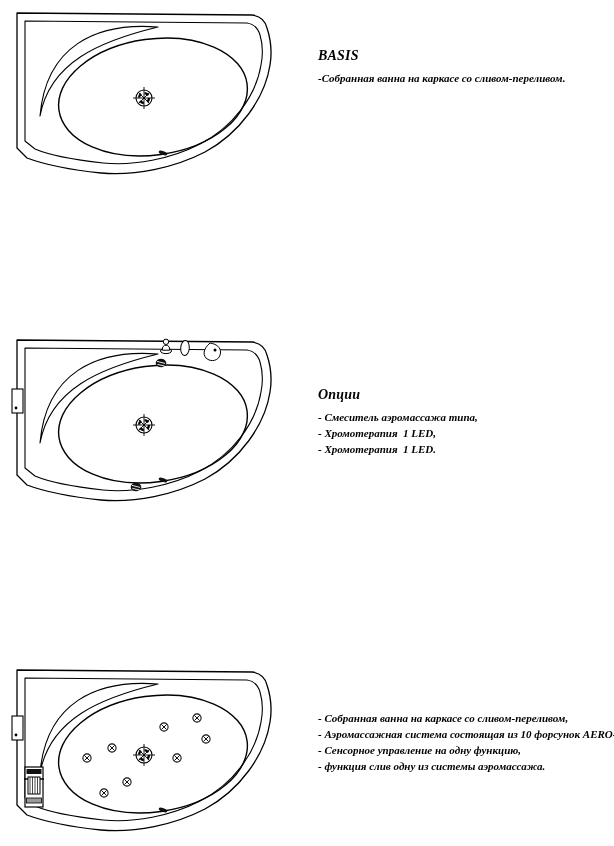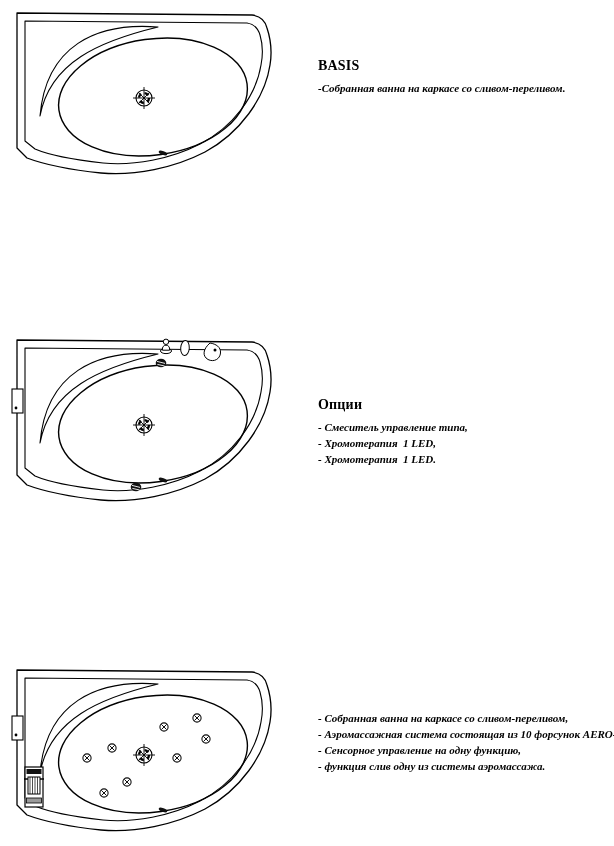--- a/index.html
+++ b/index.html
@@ -3,22 +3,22 @@
 <meta charset="utf-8">
 <style>
   html,body{margin:0;padding:0;}
   body{
     width:614px;height:846px;position:relative;background:#ffffff;
     font-family:"Liberation Serif",serif;color:#000;overflow:hidden;
   }
   .tub-svg{position:absolute;}
   .text-block{position:absolute;left:318px;width:290px;}
   .section-heading{
-    font-weight:bold;font-size:14px;line-height:16px;
-    letter-spacing:0.2px;margin:16px 0 6px 0;
+    font-style:italic;font-weight:bold;font-size:14px;line-height:16px;
+    letter-spacing:0.2px;margin:6px 0 6px 0;
   }
   .feature-line{
     font-style:italic;font-size:11px;line-height:16px;white-space:pre;font-weight:bold;
   }
 </style>
 </head>
 <body>
 
 <svg class="tub-svg" style="left:10px;top:8px" width="268" height="174" viewBox="0 0 268 174">
   <defs>
@@ -114,21 +114,21 @@
   </g>
 </svg>
 
 <div class="text-block" style="top:42px">
   <div class="section-heading">BASIS</div>
   <div class="feature-line">-Собранная ванна на каркасе со сливом-переливом.</div>
 </div>
 
 <div class="text-block" style="top:381px">
   <div class="section-heading">Опции</div>
-  <div class="feature-line">- Смеситель управление типа,</div>
+  <div class="feature-line">- Смеситель аэромассажа типа,</div>
   <div class="feature-line">- Хромотерапия  1 LED,</div>
   <div class="feature-line">- Хромотерапия  1 LED.</div>
 </div>
 
 <div class="text-block" style="top:710px">
   <div class="feature-line">- Собранная ванна на каркасе со сливом-переливом,</div>
   <div class="feature-line">- Аэромассажная система состоящая из 10 форсунок AERO-JET FLAT,</div>
   <div class="feature-line">- Сенсорное управление на одну функцию,</div>
   <div class="feature-line">- функция слив одну из системы аэромассажа.</div>
 </div>

